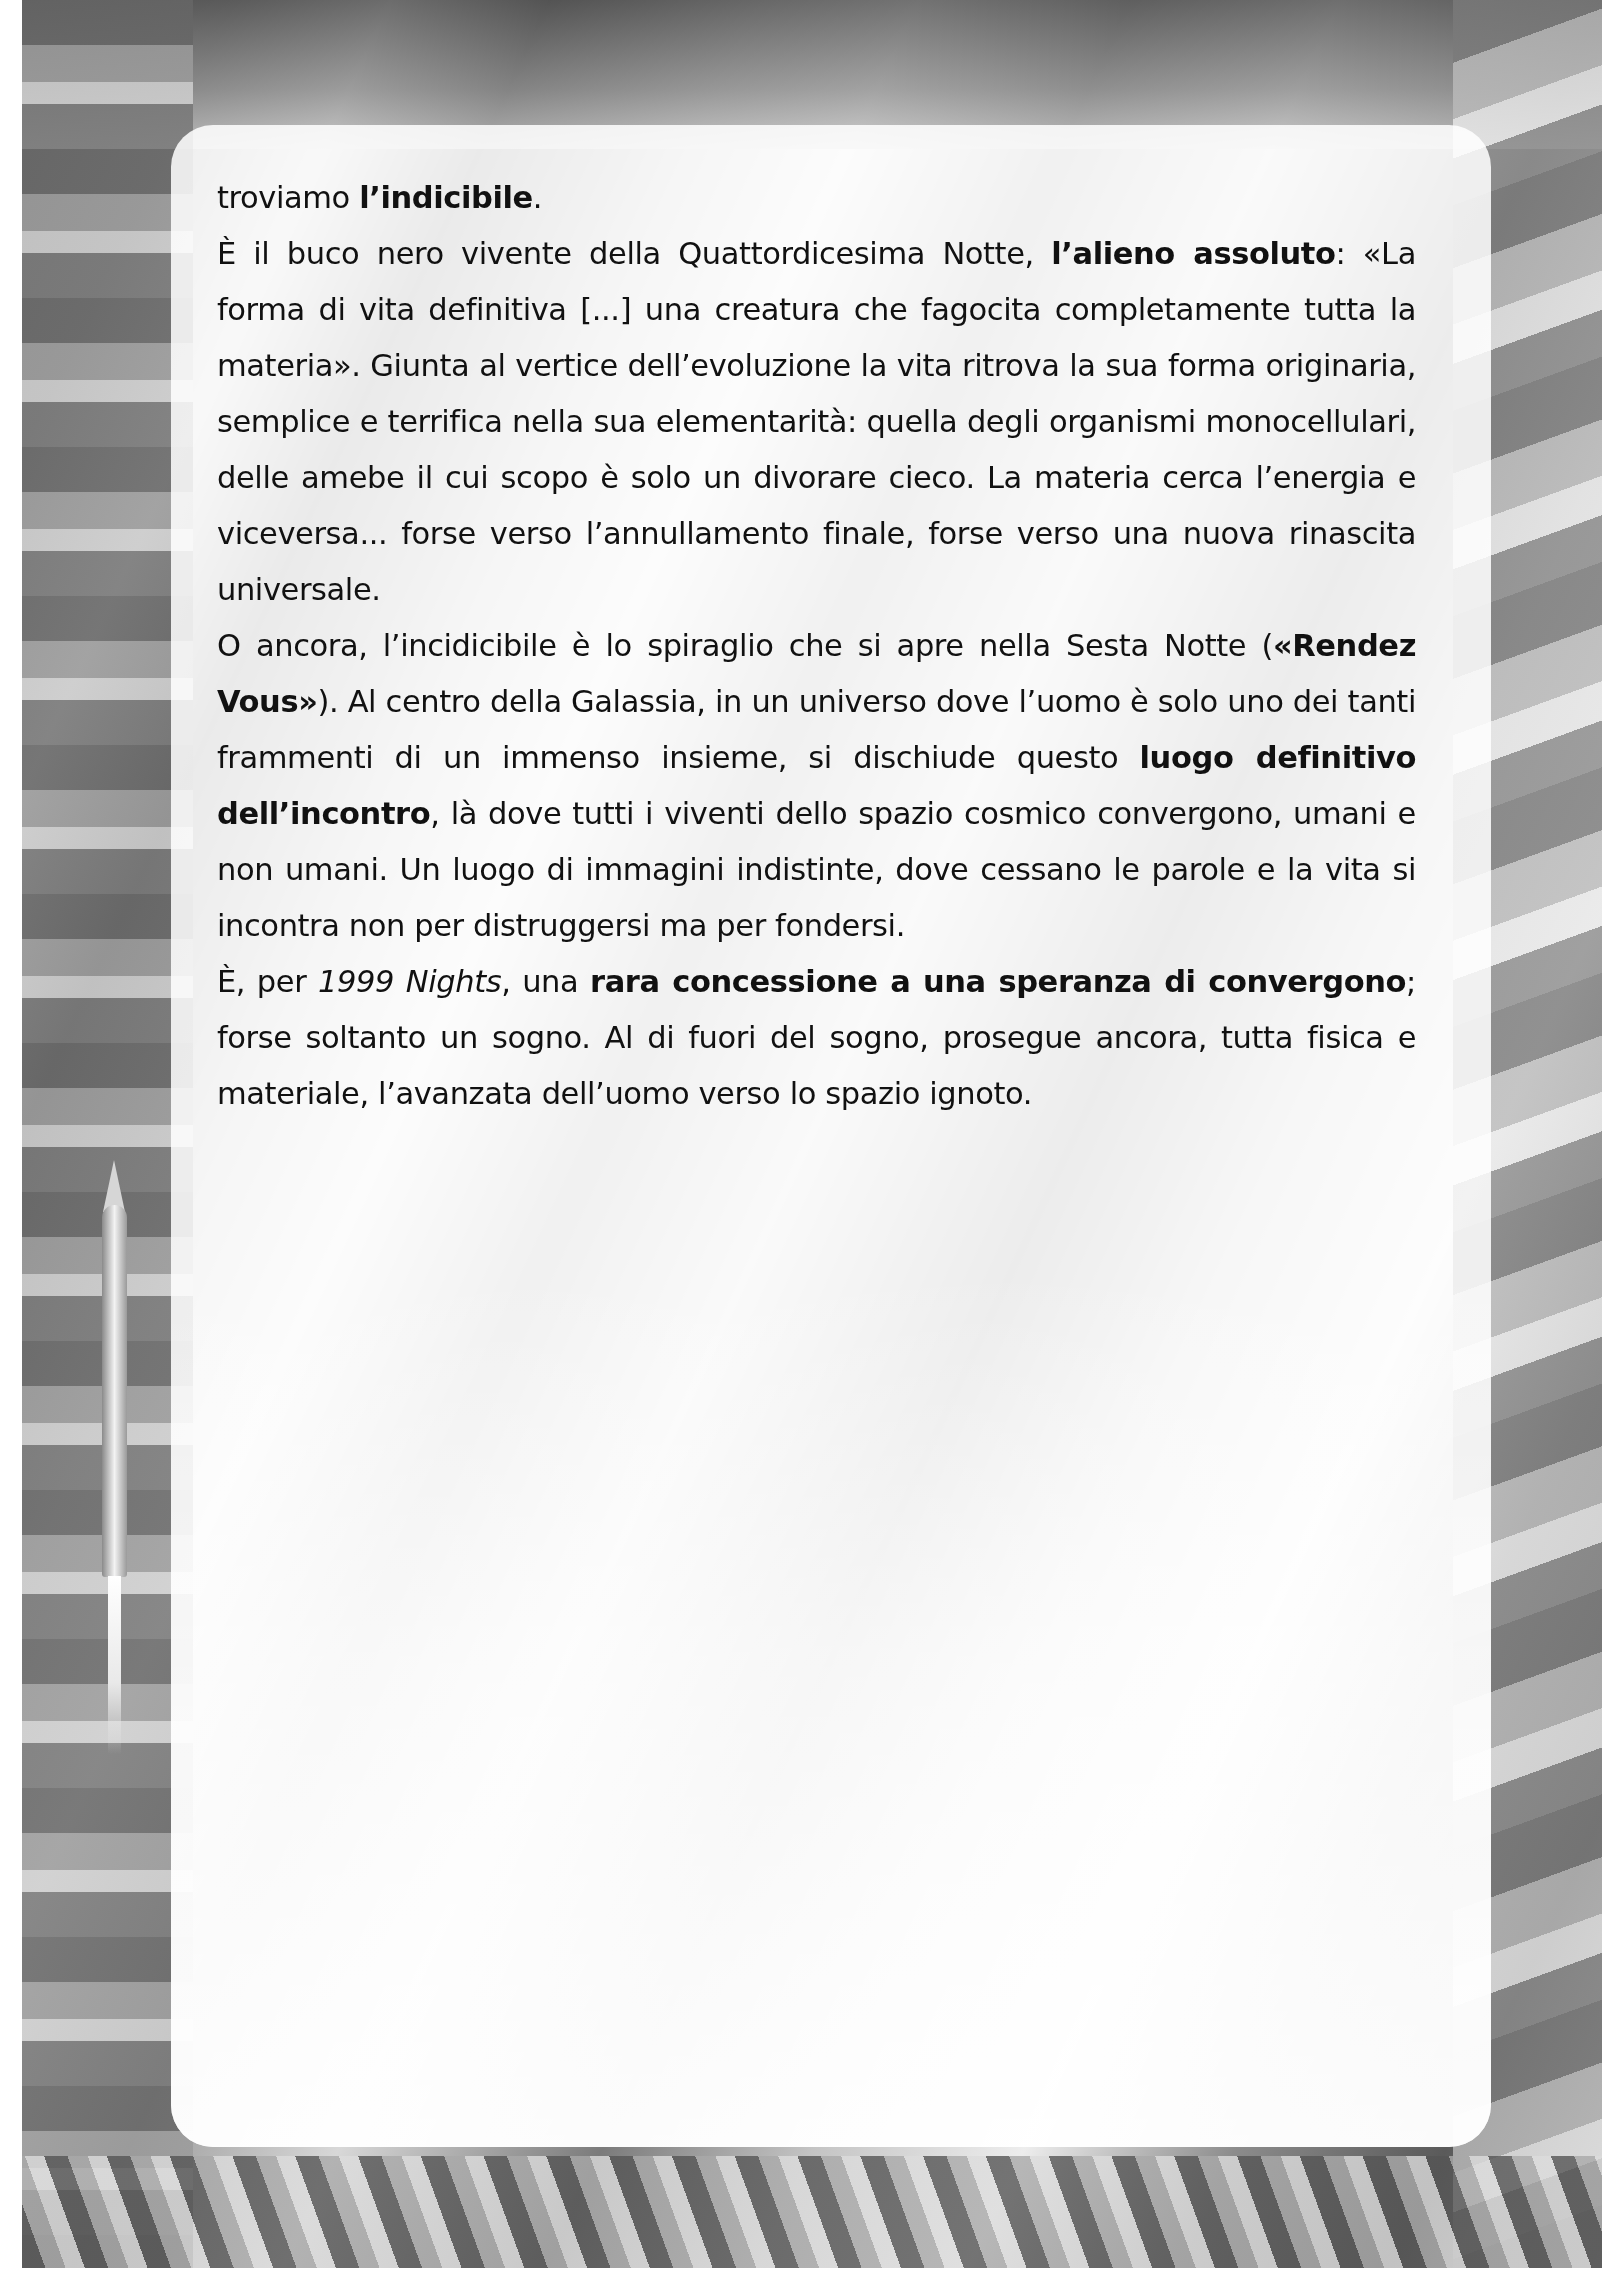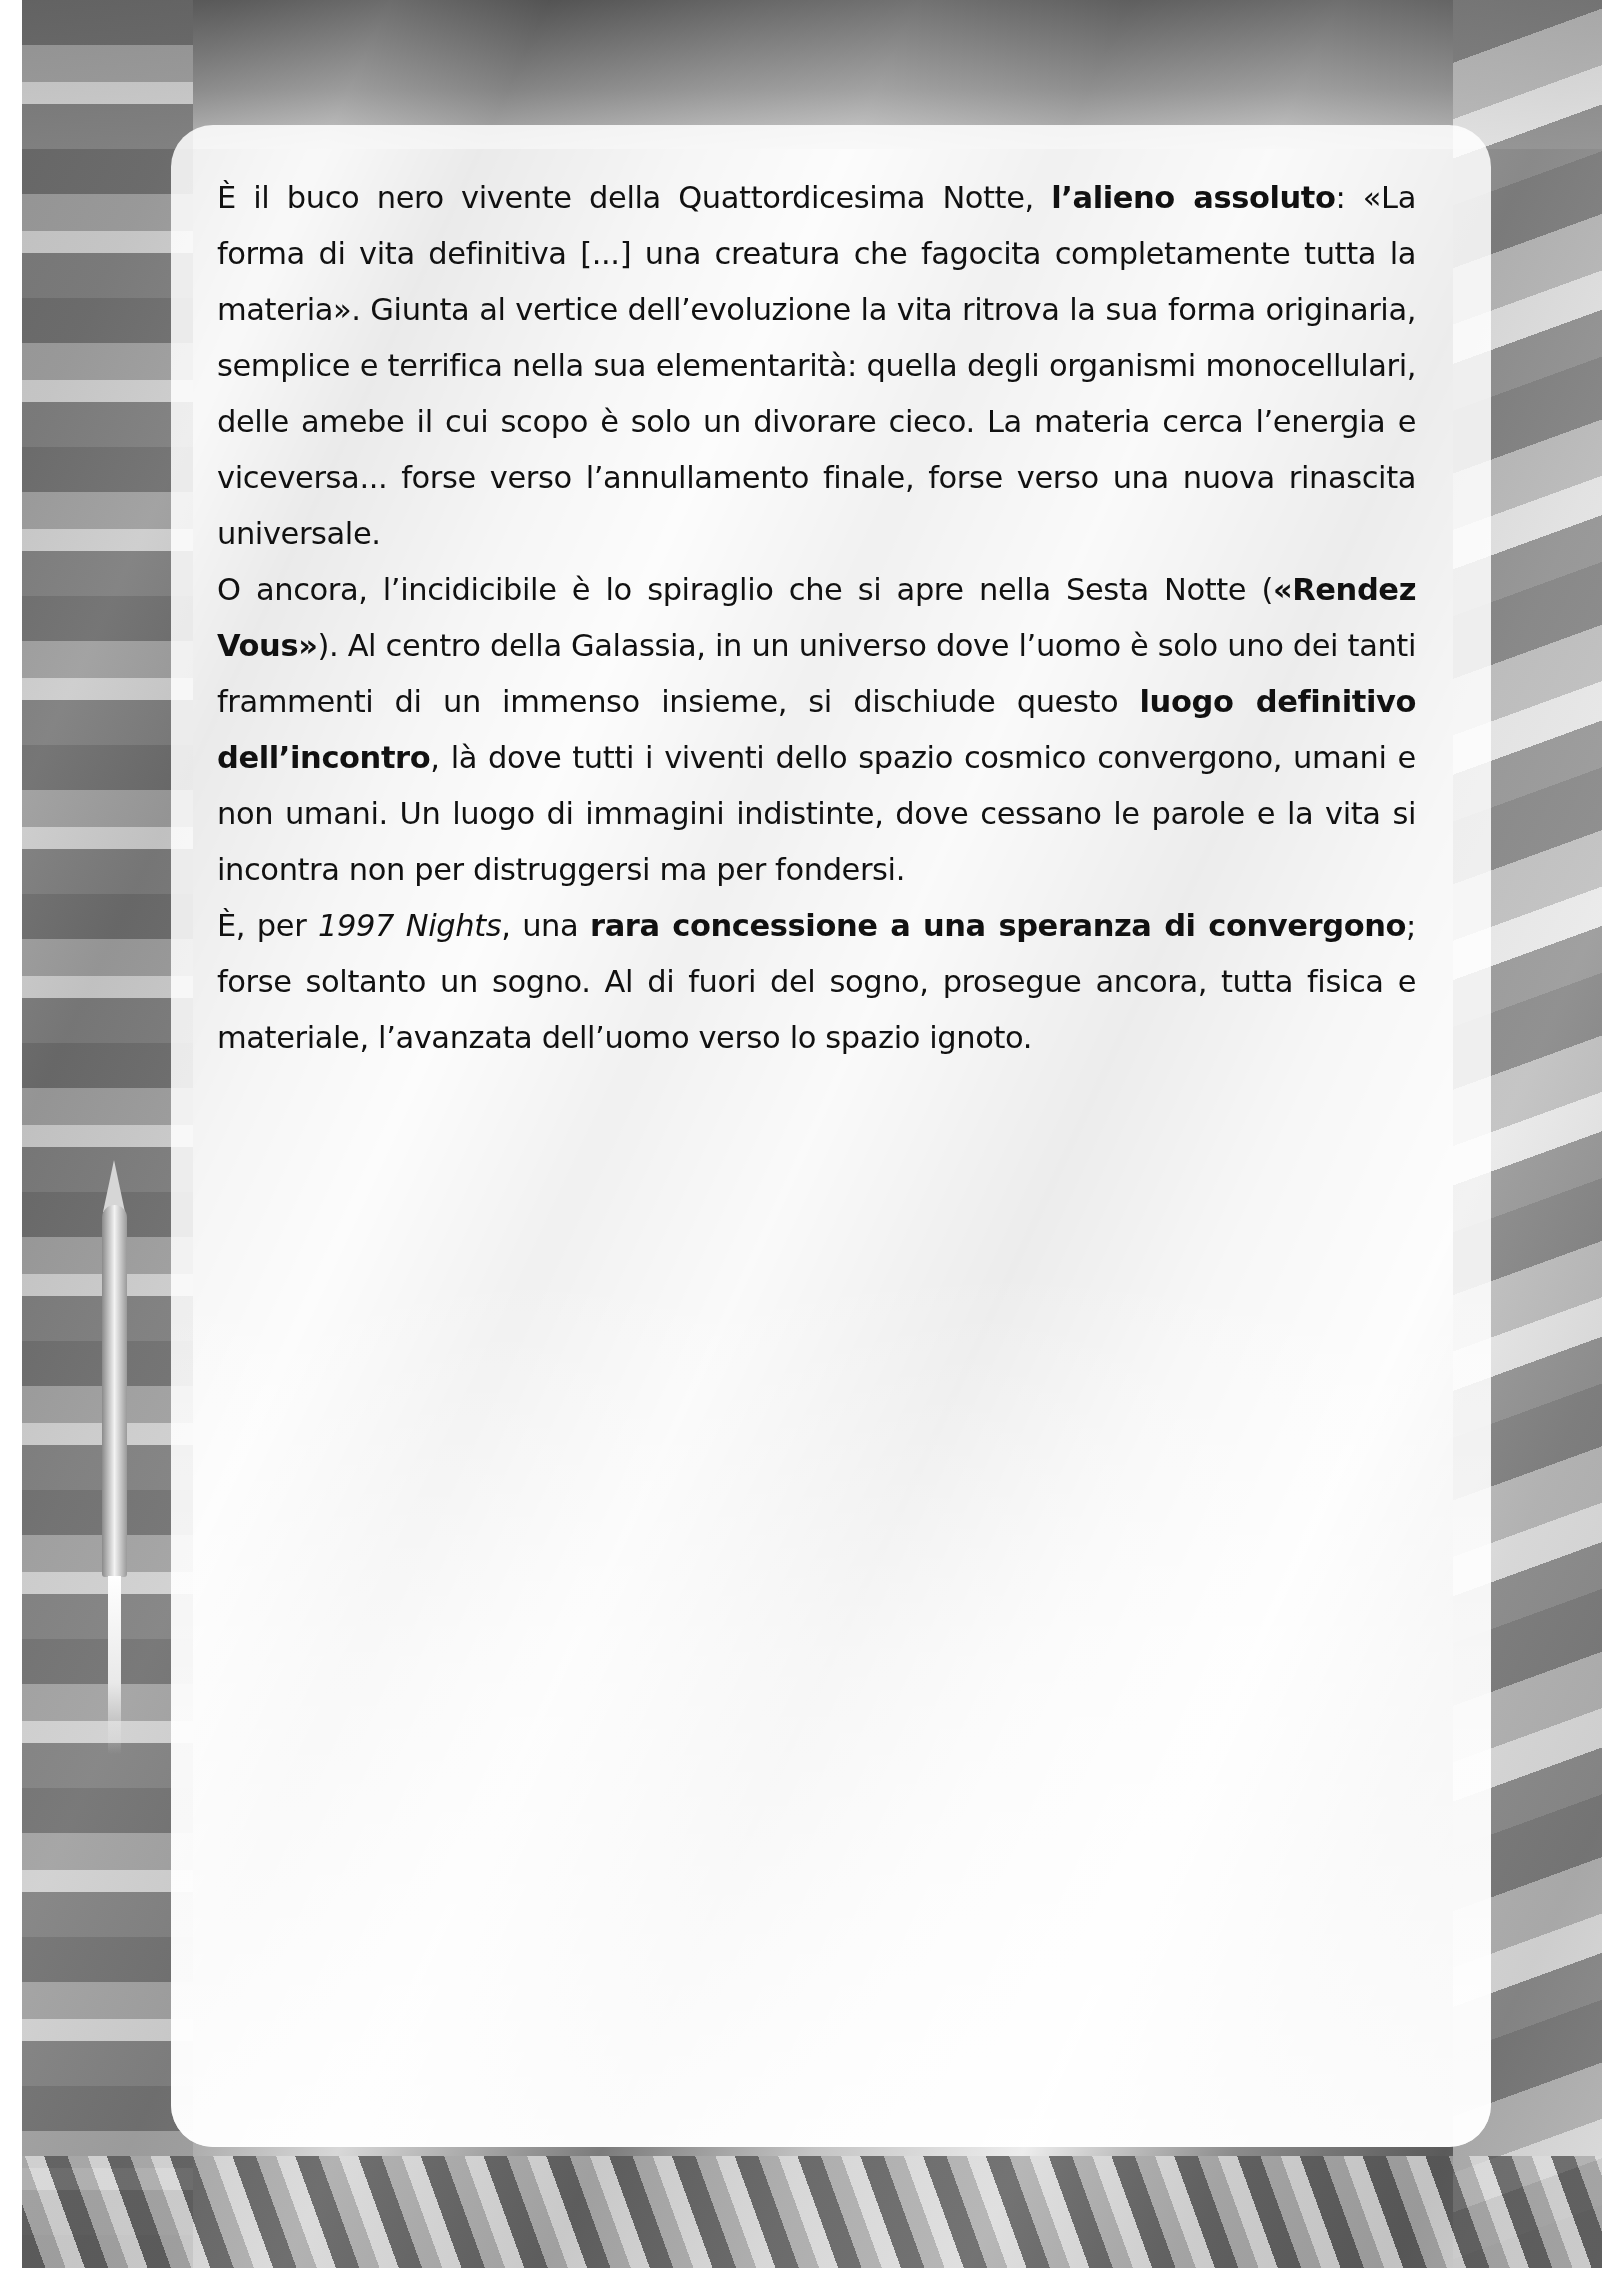--- a/index.html
+++ b/index.html
@@ -63,22 +63,25 @@
     <div class="body"></div>
     <div class="flame"></div>
   </div>
 </div>
 
 <div class="panel"></div>
 <div class="panel-fade"></div>
 
 <div class="text">
   <p>
+    <span>troviamo </span><b>l’indicibile</b><span>.</span>
+  </p>
+  <p>
     <span>È il buco nero vivente della Quattordicesima Notte, </span><b>l’alieno assoluto</b><span>: «La forma di vita definitiva [...] una creatura che fagocita completamente tutta la materia». Giunta al vertice dell’evoluzione la vita ritrova la sua forma originaria, semplice e terrifica nella sua elementarità: quella degli organismi monocellulari, delle amebe il cui scopo è solo un divorare cieco. La materia cerca l’energia e viceversa... forse verso l’annullamento finale, forse verso una nuova rinascita universale.</span>
   </p>
   <p>
     <span>O ancora, l’incidicibile è lo spiraglio che si apre nella Sesta Notte (</span><b>«Rendez Vous»</b><span>). Al centro della Galassia, in un universo dove l’uomo è solo uno dei tanti frammenti di un immenso insieme, si dischiude questo </span><b>luogo definitivo dell’incontro</b><span>, là dove tutti i viventi dello spazio cosmico convergono, umani e non umani. Un luogo di immagini indistinte, dove cessano le parole e la vita si incontra non per distruggersi ma per fondersi.</span>
   </p>
   <p>
-    <span>È, per </span><i>1997 Nights</i><span>, una </span><b>rara concessione a una speranza di convergono</b><span>; forse soltanto un sogno. Al di fuori del sogno, prosegue ancora, tutta fisica e materiale, l’avanzata dell’uomo verso lo spazio ignoto.</span>
+    <span>È, per </span><i>1999 Nights</i><span>, una </span><b>rara concessione a una speranza di convergono</b><span>; forse soltanto un sogno. Al di fuori del sogno, prosegue ancora, tutta fisica e materiale, l’avanzata dell’uomo verso lo spazio ignoto.</span>
   </p>
 </div>
 
 
 </body></html>

